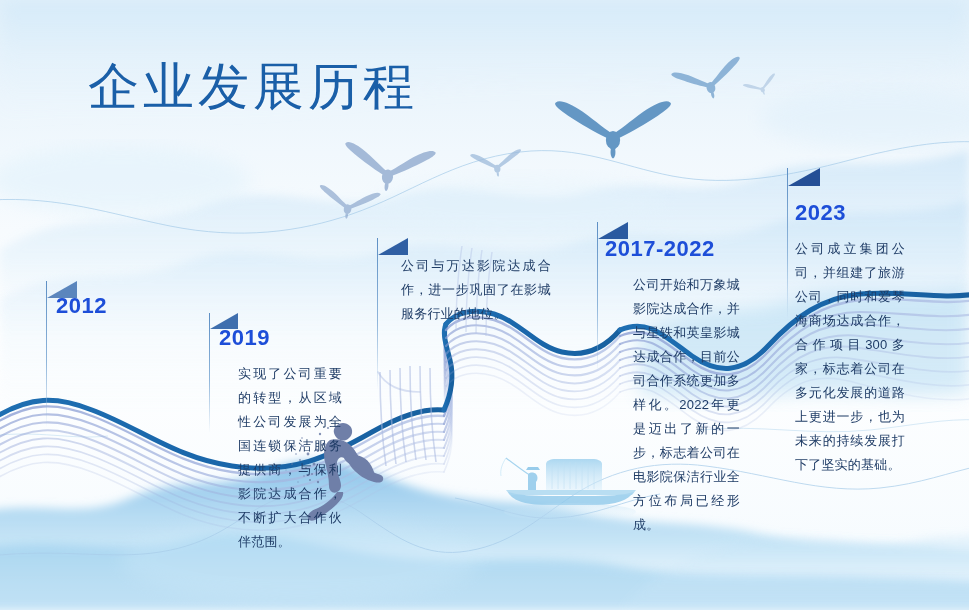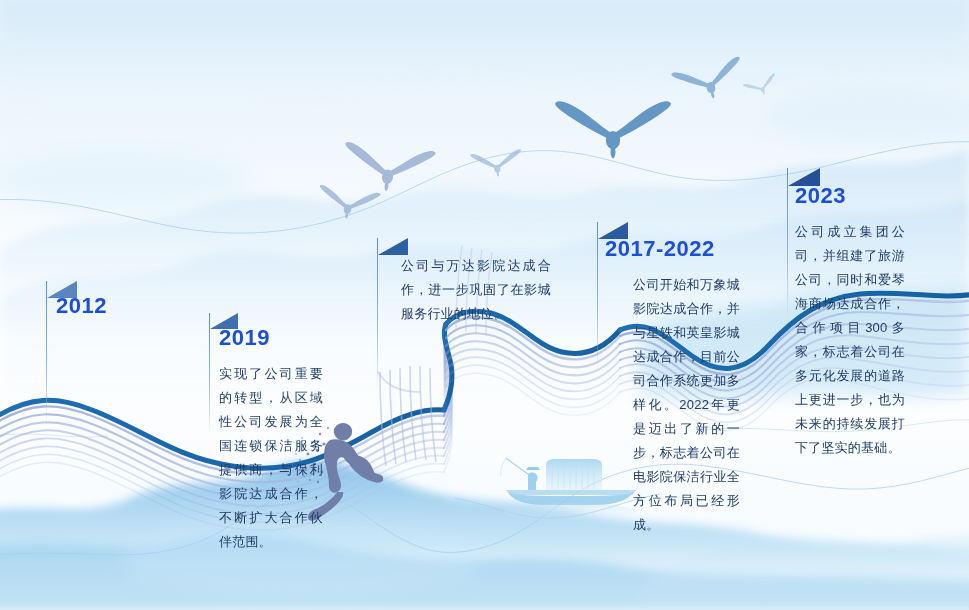--- a/index.html
+++ b/index.html
@@ -45,26 +45,26 @@
     font-size:13px;
     line-height:1.85;
     color:#1f3c66;
     font-weight:400;
     letter-spacing:.2px;
     text-align:justify;
   }
   #ms-2012      { left:56px;  top:295px; width:118px; }
   #ms-2012 .ms-body { width:112px; }
   #ms-2015      { left:219px; top:327px; width:112px; }
-  #ms-2015 .ms-body { width:104px; }
+  #ms-2015 .ms-body { width:104px;margin-left:19px; }
   #ms-2019      { left:385px; top:254px; width:152px; }
   #ms-2019 .ms-body { width:150px;margin-left:16px; }
   #ms-2021      { left:605px; top:238px; width:112px; }
   #ms-2021 .ms-body { width:107px;margin-left:28px; }
-  #ms-2023      { left:795px; top:185px; width:116px; }
+  #ms-2023      { left:795px; top:202px; width:116px; }
   #ms-2023 .ms-body { width:110px; }
 
   
   .flag { position:absolute; }
   .flag .pole {
     position:absolute; left:0; top:0;
     width:1.4px;
     background:linear-gradient(180deg,#5d8fc4 0%,#8fb5da 55%,rgba(160,195,225,0) 100%);
   }
   .flag .banner {
@@ -403,20 +403,21 @@
       <path d="M28,-4 C30,-6 34,-6 36,-4 C38,-2 38,2 36,4 L36,12 L28,12 Z" fill="#8fc8ea" opacity=".85"></path>
       <path d="M26,-8 L40,-8 L38,-11 L28,-11 Z" fill="#7fbfe6" opacity=".8"></path>
 
       <path d="M28,-4 C22,-8 14,-14 6,-20" stroke="#a6d4ef" stroke-width="1.1" fill="none"></path>
       <path d="M6,-20 C2,-14 0,-8 1,-2" stroke="#bfe2f5" stroke-width="0.8" fill="none" opacity=".8"></path>
 
       <ellipse cx="70" cy="34" rx="66" ry="9" fill="url(#boatRefl)"></ellipse>
     </g>
   </svg>
 
+  <div id="title">企业发展历程</div>
 
   <div class="flag" id="flag-2012">
     <span class="pole"></span>
     <span class="banner"></span>
   </div>
   <div class="flag" id="flag-2015">
     <span class="pole"></span>
     <span class="banner"></span>
   </div>
   <div class="flag" id="flag-2019">

